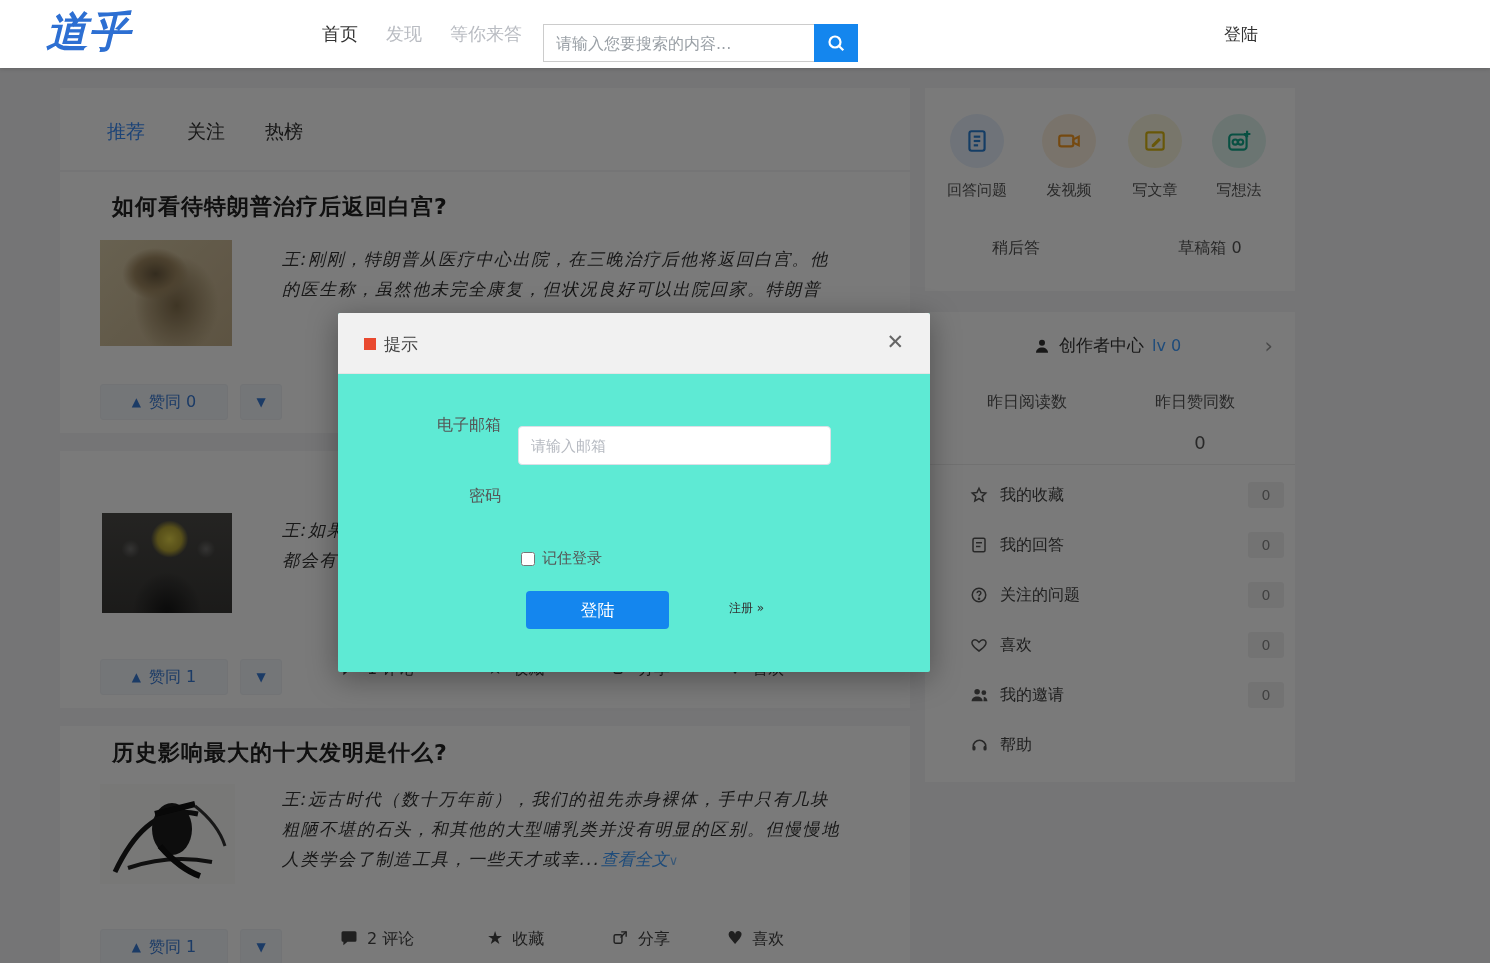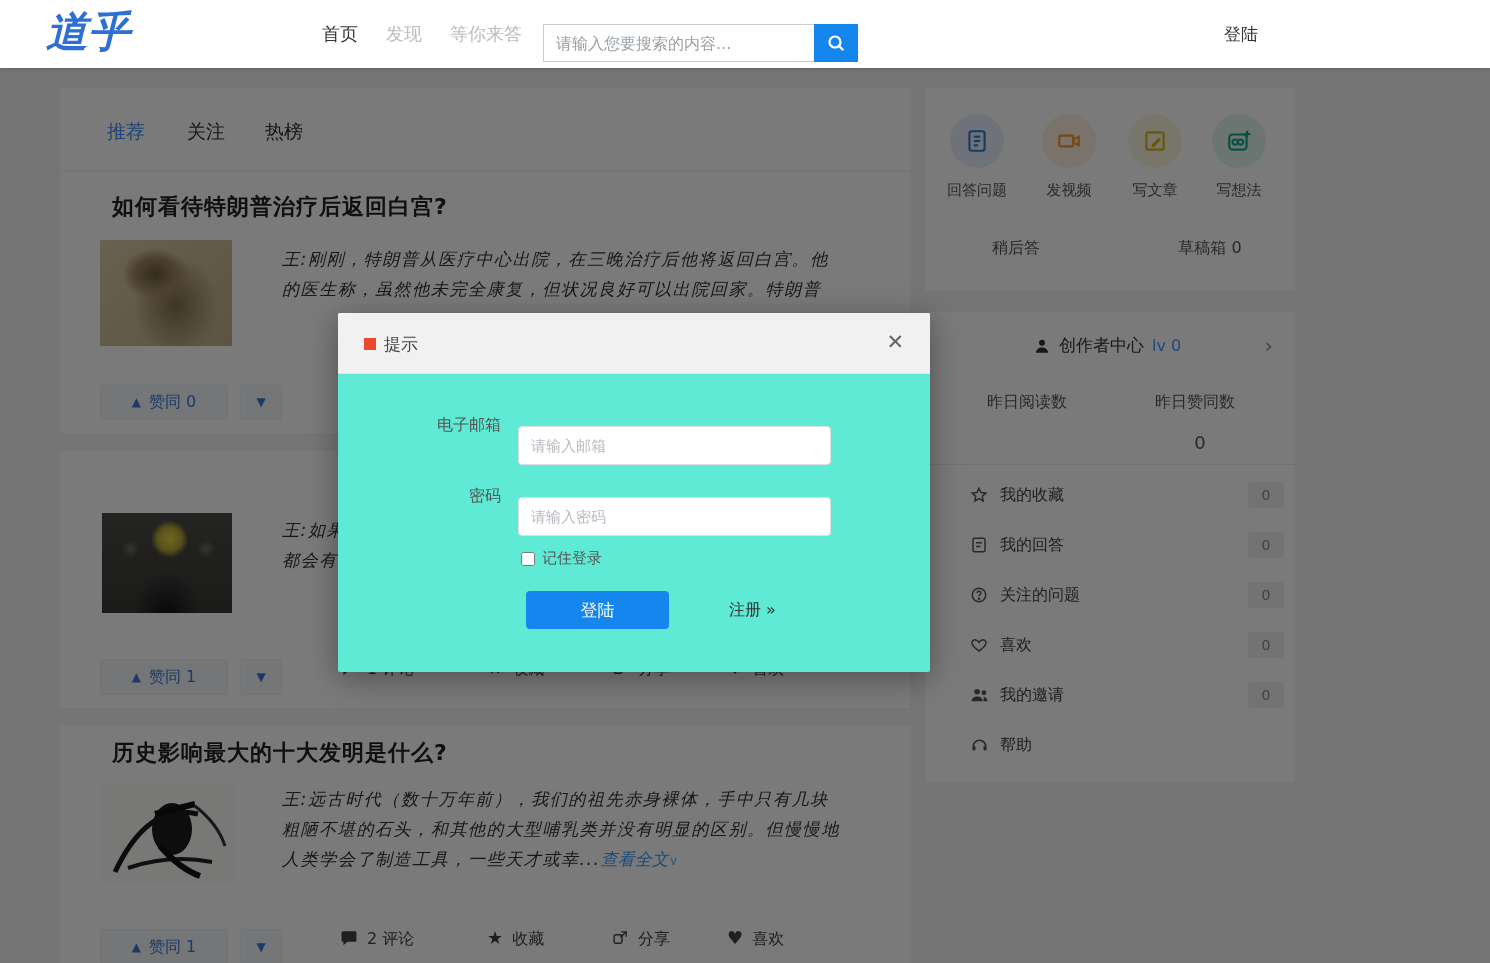--- a/index.html
+++ b/index.html
@@ -100,21 +100,21 @@
   .m-input{position:absolute;left:180px;top:0;width:313px;height:39px;border:1px solid #dcdfe6;
         border-radius:4px;padding:0 12px;box-sizing:border-box;font-size:15px;color:#333;
         outline:none;font-family:inherit;margin-top:21px;}
   .m-input::placeholder{color:#b6bac1;}
   .m-check{position:absolute;left:183px;top:236px;display:flex;align-items:center;gap:7px;
         font-size:15px;color:#555;}
   .m-check input{width:14px;height:14px;margin:0;cursor:pointer;}
   .m-submit{position:absolute;left:188px;top:278px;width:143px;height:38px;background:#1486ee;
         color:#fff;border:none;border-radius:4px;font-size:17px;cursor:pointer;
         font-family:inherit;}
-  .m-register{position:absolute;left:391px;top:287px;font-size:16px;color:#333;cursor:pointer;}
+  .m-register{position:absolute;left:391px;top:287px;font-size:12px;color:#333;cursor:pointer;}
 </style>
 </head>
 <body>
 
 <div class="stage">
 
   <div class="navbar">
     <div class="logo">道乎</div>
     <div class="nav-item active" style="left:322px">首页</div>
     <div class="nav-item" style="left:386px">发现</div>
@@ -407,21 +407,20 @@
       <div class="modal-dot"></div>
       <div class="modal-title">提示</div>
       <button class="modal-close">✕</button>
     </div>
     <div class="m-row" style="top:92px">
       <div class="m-label">电子邮箱</div>
       <input class="m-input" placeholder="请输入邮箱" style="">
     </div>
     <div class="m-row" style="top:163px">
       <div class="m-label">密码</div>
-      <input class="m-input" placeholder="请输入密码" style="">
     </div>
     <label class="m-check">
       <input type="checkbox" style="">
       <span>记住登录</span>
     </label>
     <button class="m-submit">登陆</button>
     <div class="m-register">注册 »</div>
   </div>
 
 </div>

